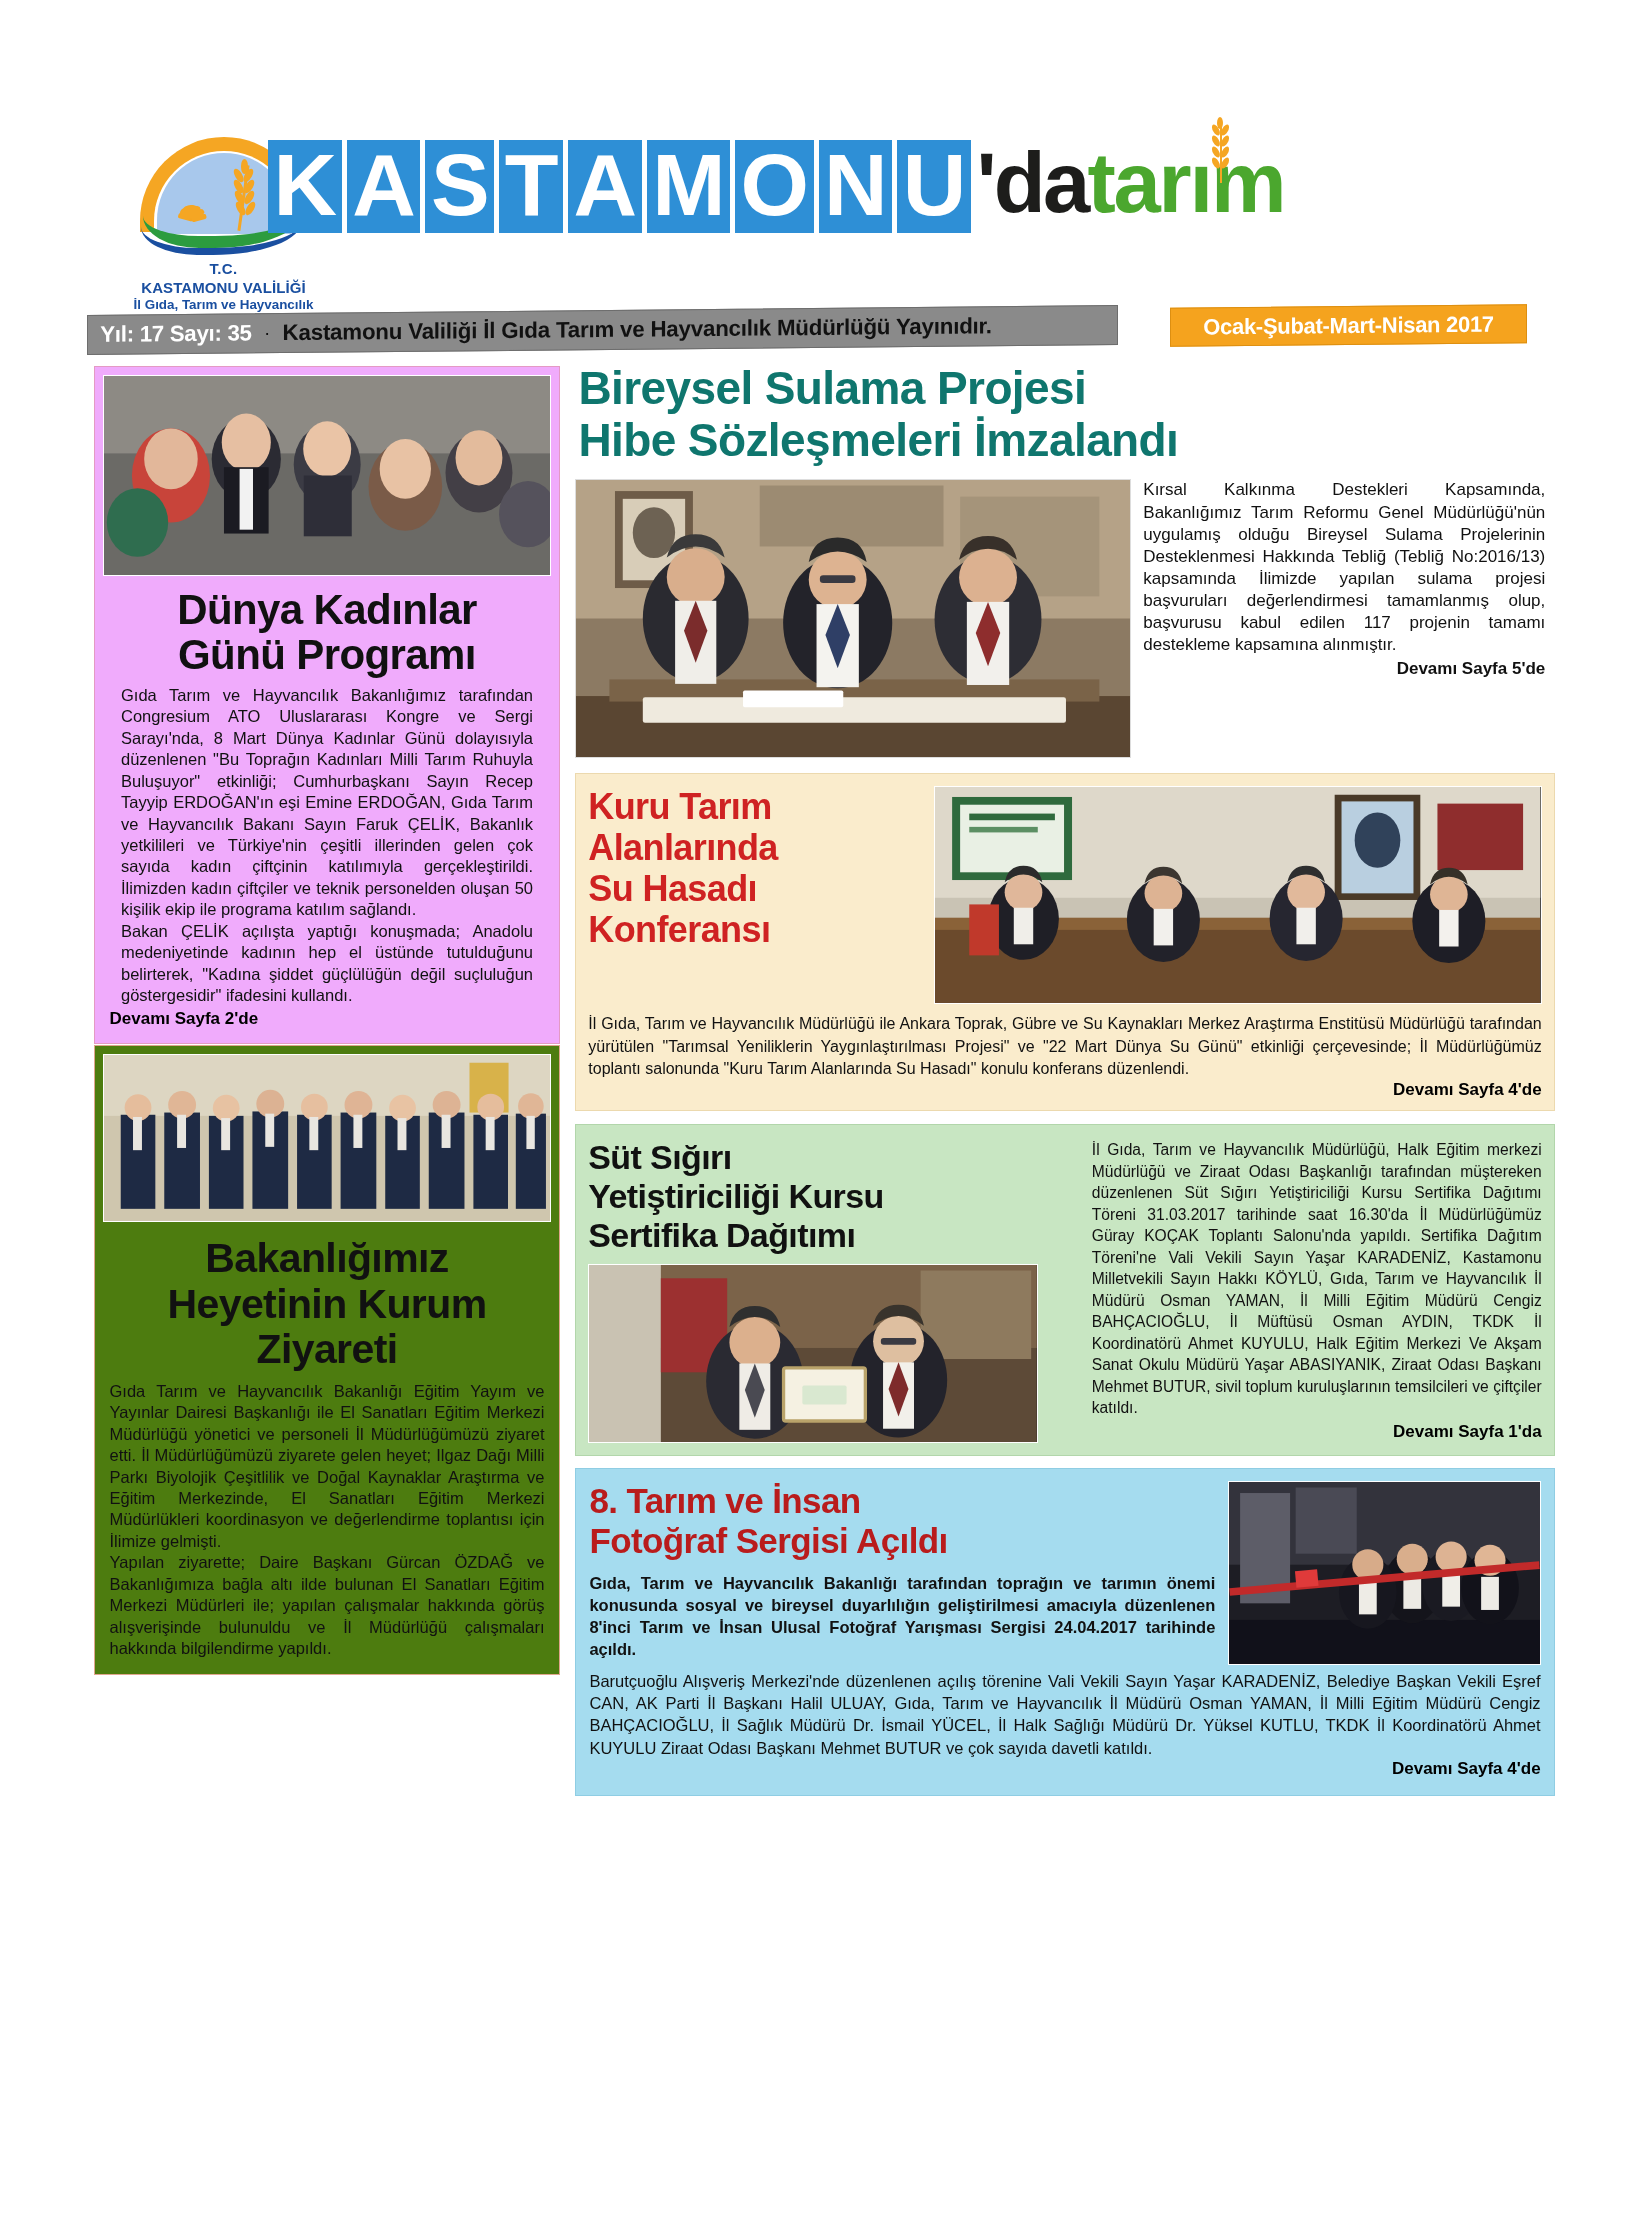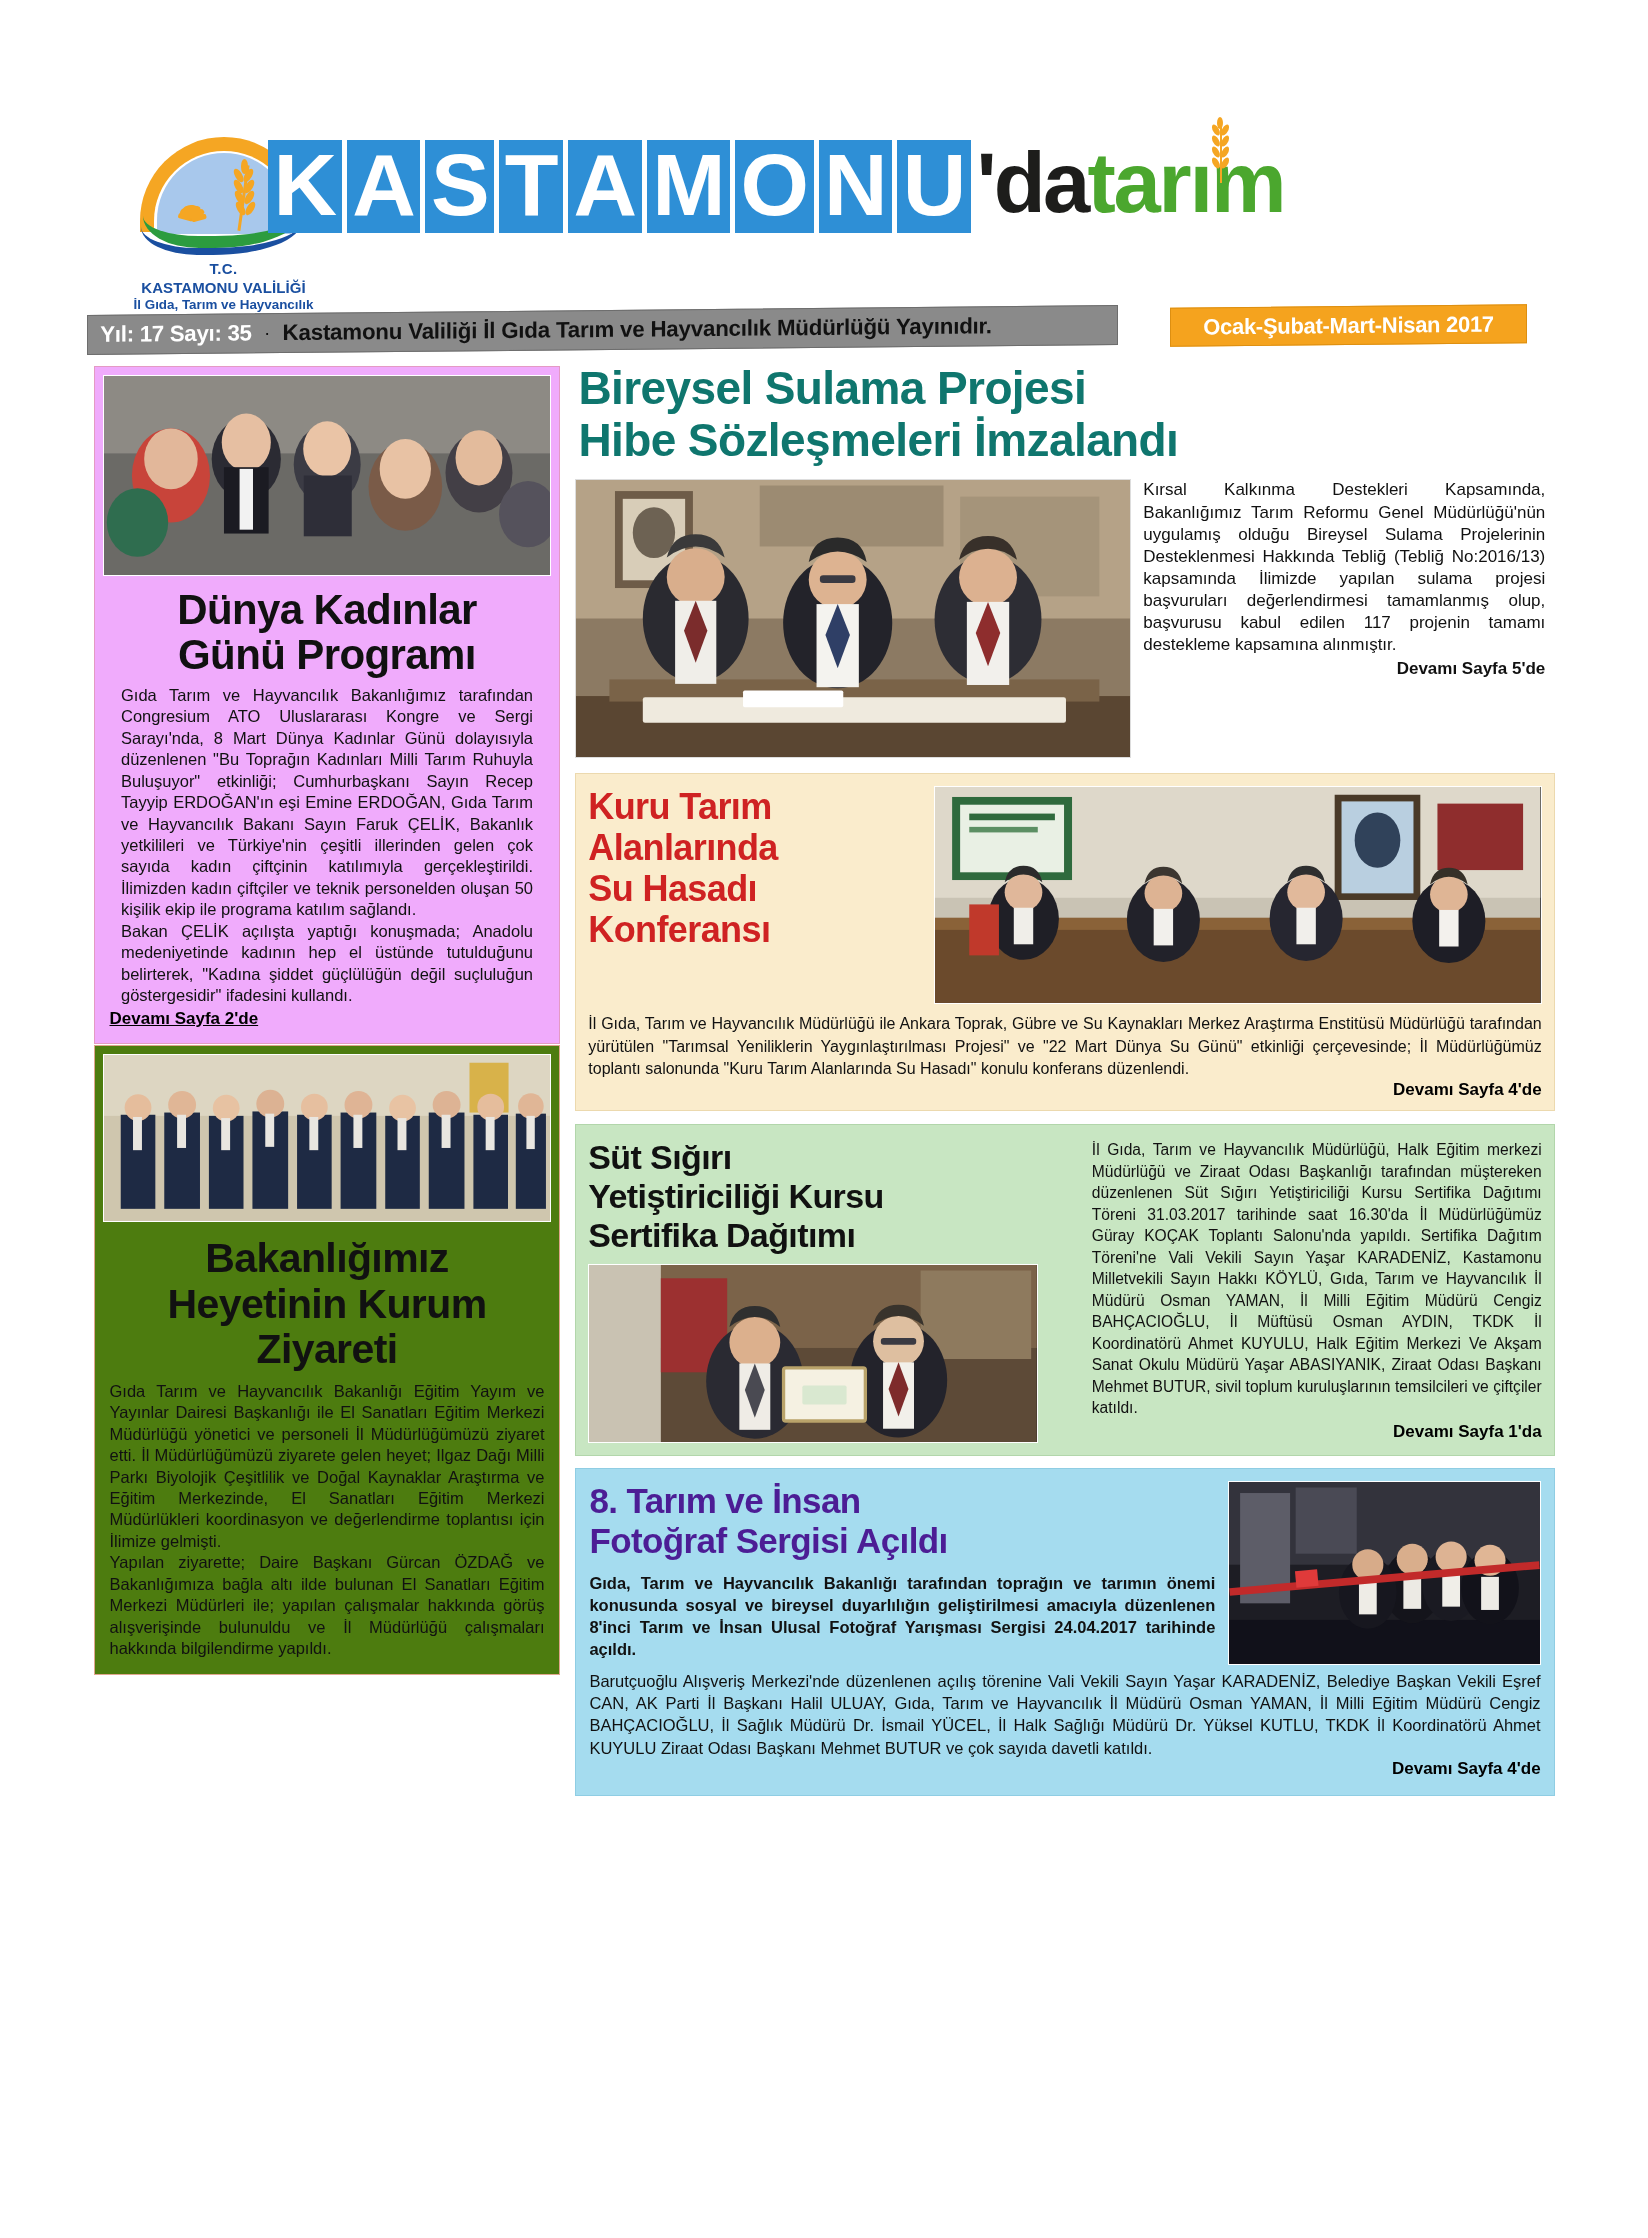--- a/index.html
+++ b/index.html
@@ -106,21 +106,21 @@
   
   .pink-block { background:#f0abfc; border:1.1px solid #e49ac4; padding:0 0 14.5px 0; }
   .pink-photo { margin:7.8px 7.8px 0 7.8px; height:201px; border:1.7px solid #fff; }
   .pink-head {
     font-size:42px; font-weight:bold; color:#111; text-align:center;
     line-height:1.06; padding:12.3px 10px 7.8px 10px; letter-spacing:-0.6px;
   }
   .body-text { font-size:16.5px; line-height:1.30; color:#111; text-align:justify; }
   .pink-body { padding:0 26px; }
   .cont { font-weight:bold; font-size:17px; text-align:right; padding:2.2px 14.5px 0 14.5px; }
-  .cont-left { text-align:left;text-decoration:underline; }
+  .cont-left { text-align:left; }
 
   
   .salmon-block { background:#4d7c0f; border:1.1px solid #e0a58d; margin-top:1px; padding-bottom:14.5px; }
   .salmon-photo { margin:7.8px 7.8px 0 7.8px; height:168px; border:1.7px solid #fff; }
   .salmon-head {
     font-size:41px; font-weight:bold; color:#111; text-align:center;
     line-height:1.10; padding:14.5px 9px 9px 9px; letter-spacing:-0.6px;
   }
   .salmon-body { padding:0 14.5px; }
 
@@ -155,21 +155,21 @@
   }
   .mint-photo { margin-top:10px; height:179px; border:1.7px solid #fff; }
   .mint-right { flex:1; padding:14.5px 12.3px 10px 7.8px;margin-left:36px; }
   .mint-body { font-size:15.6px; line-height:1.38; text-align:justify; color:#111; }
 
   
   .blue-block { background:#a5dcef; border:1.1px solid #8fcde3; margin-top:12.3px; padding:12.3px 13.4px 15.6px 13.4px; }
   .blue-top { display:flex; gap:12.3px; }
   .blue-left { flex:1; }
   .blue-head {
-    font-size:35px; font-weight:bold; color:#4c1d95; line-height:1.14; letter-spacing:-0.6px;
+    font-size:35px; font-weight:bold; color:#b91c1c; line-height:1.14; letter-spacing:-0.6px;
   }
   .blue-body { margin-top:11.2px; font-size:16.5px; line-height:1.34; text-align:justify; color:#111;font-weight:bold; }
   .blue-photo { width:313px; height:184px; border:1.7px solid #fff; }
   .blue-foot { margin-top:4.5px; font-size:16.5px; line-height:1.36; text-align:justify; color:#111; }
 
   .row-between { display:flex; justify-content:space-between; align-items:flex-end; gap:11.2px; }
   .grow { flex:1; }
 </style>
 </head>
 <body>

